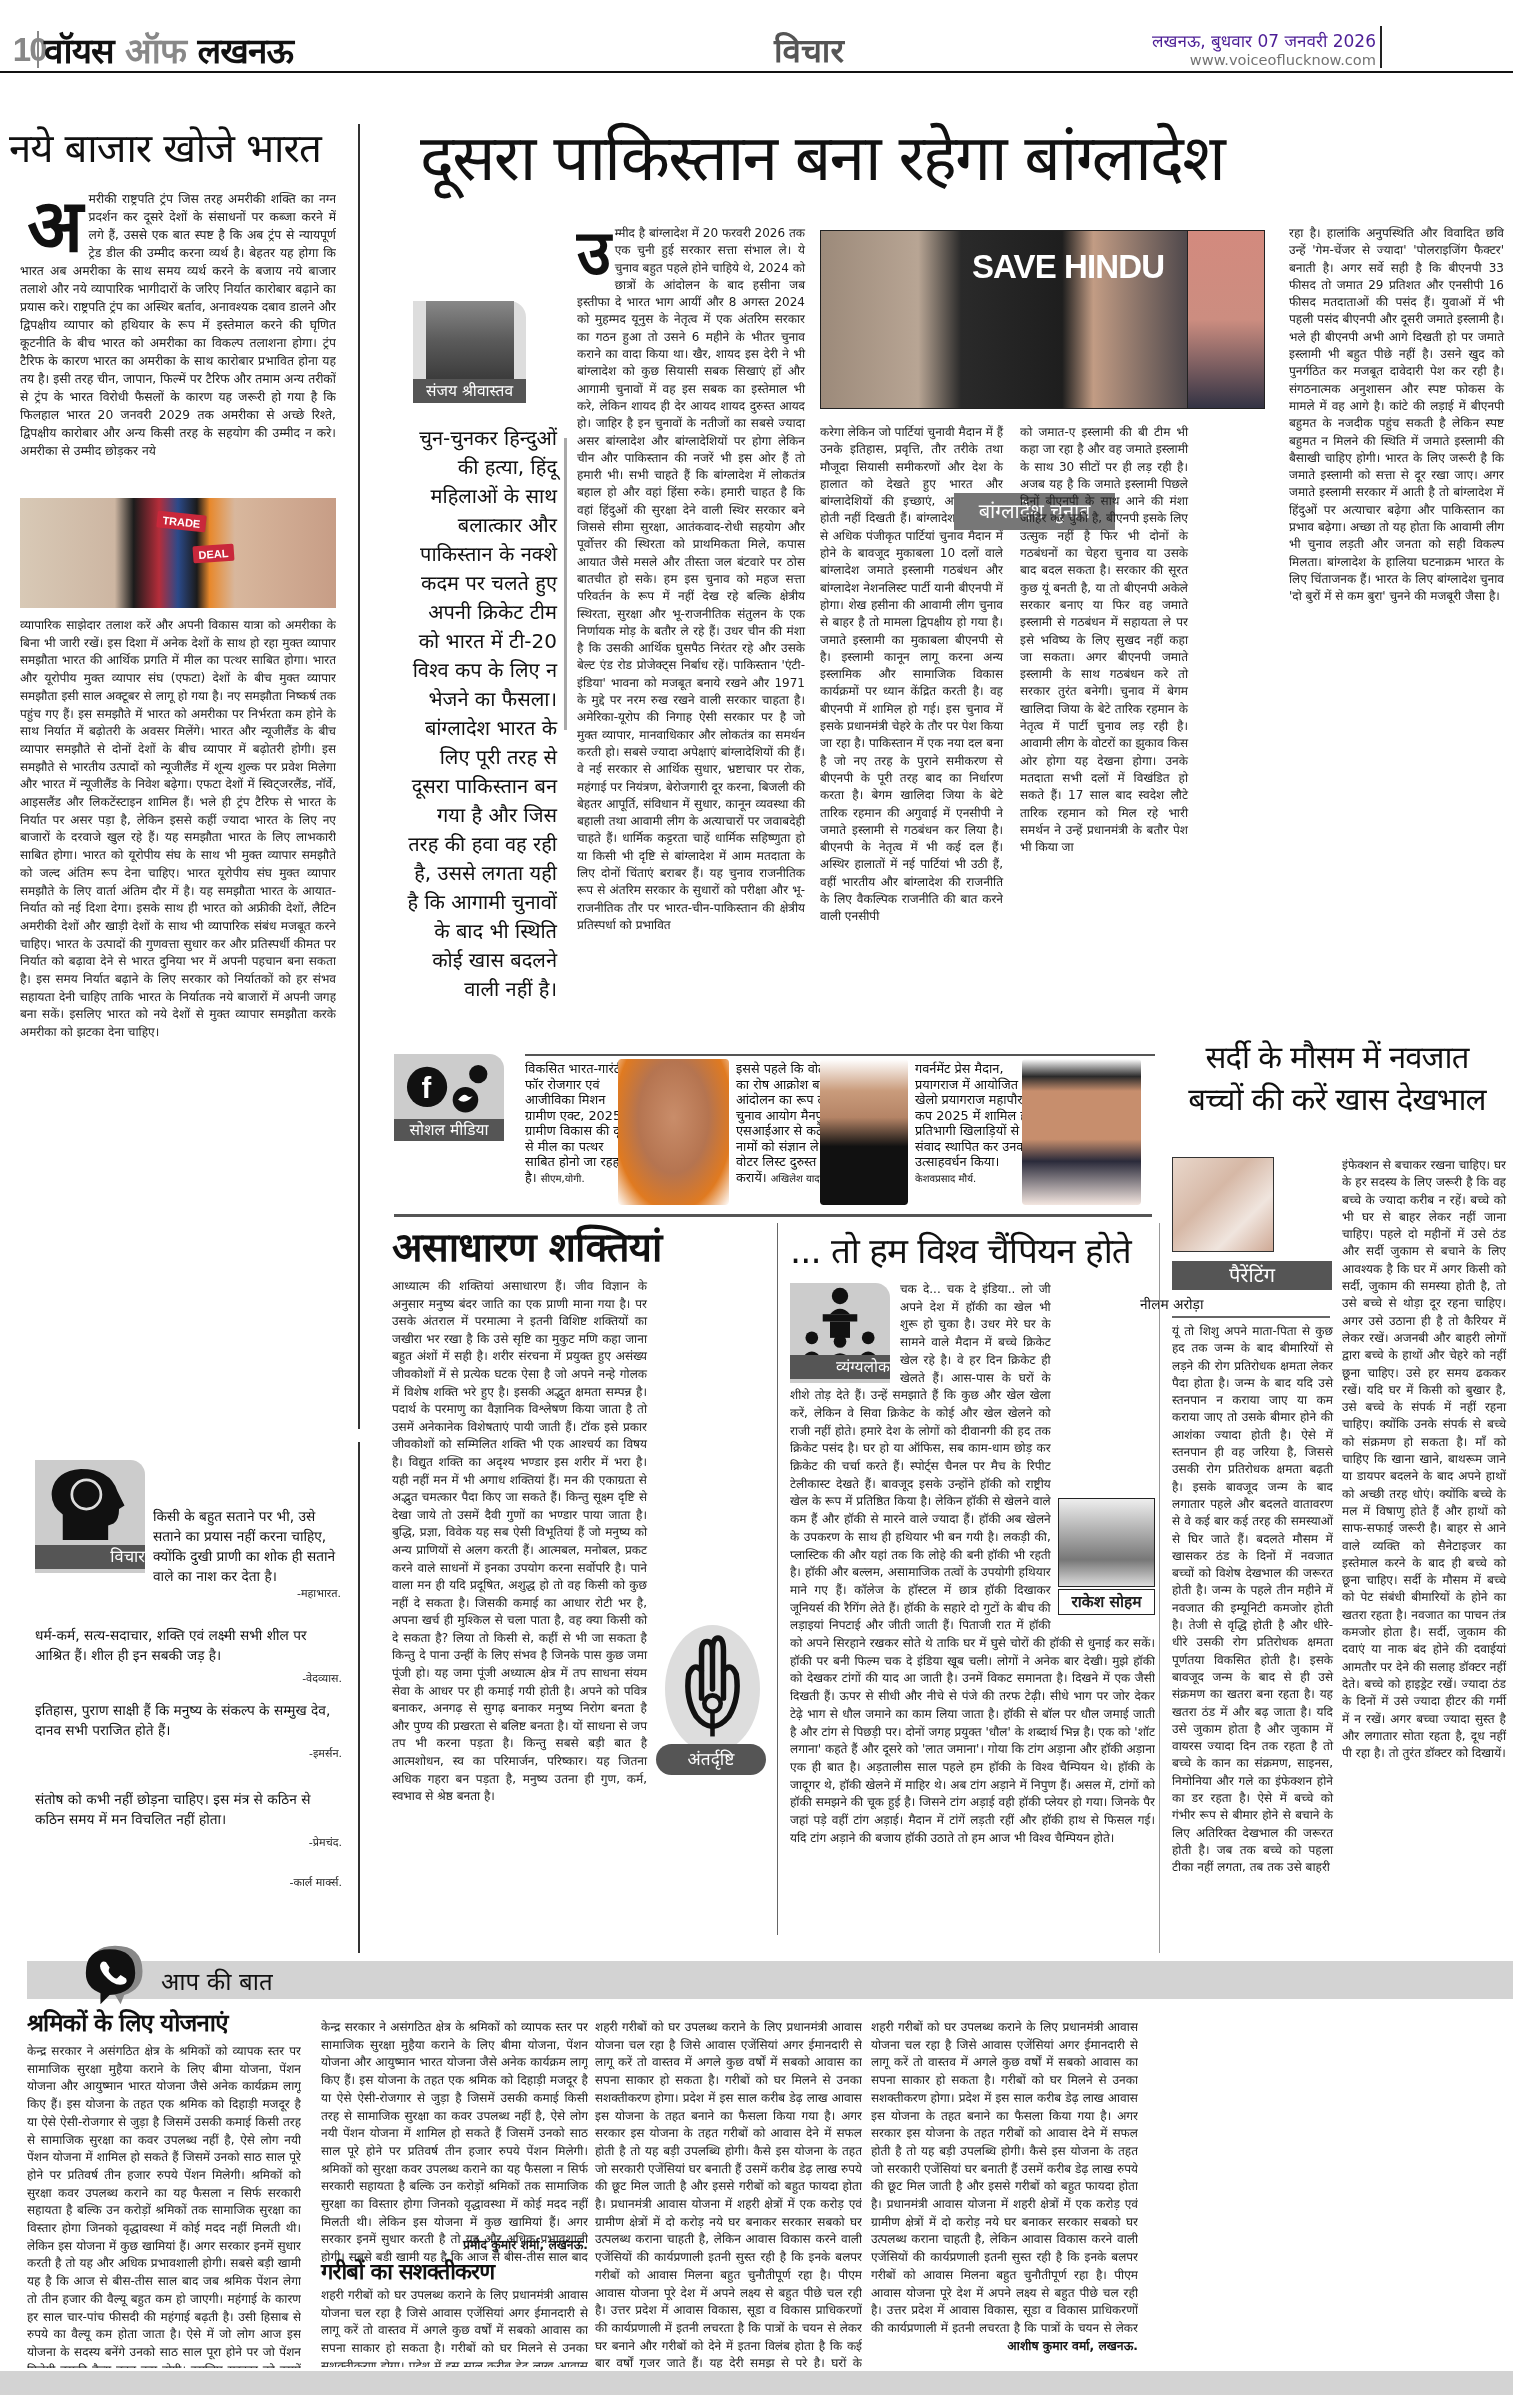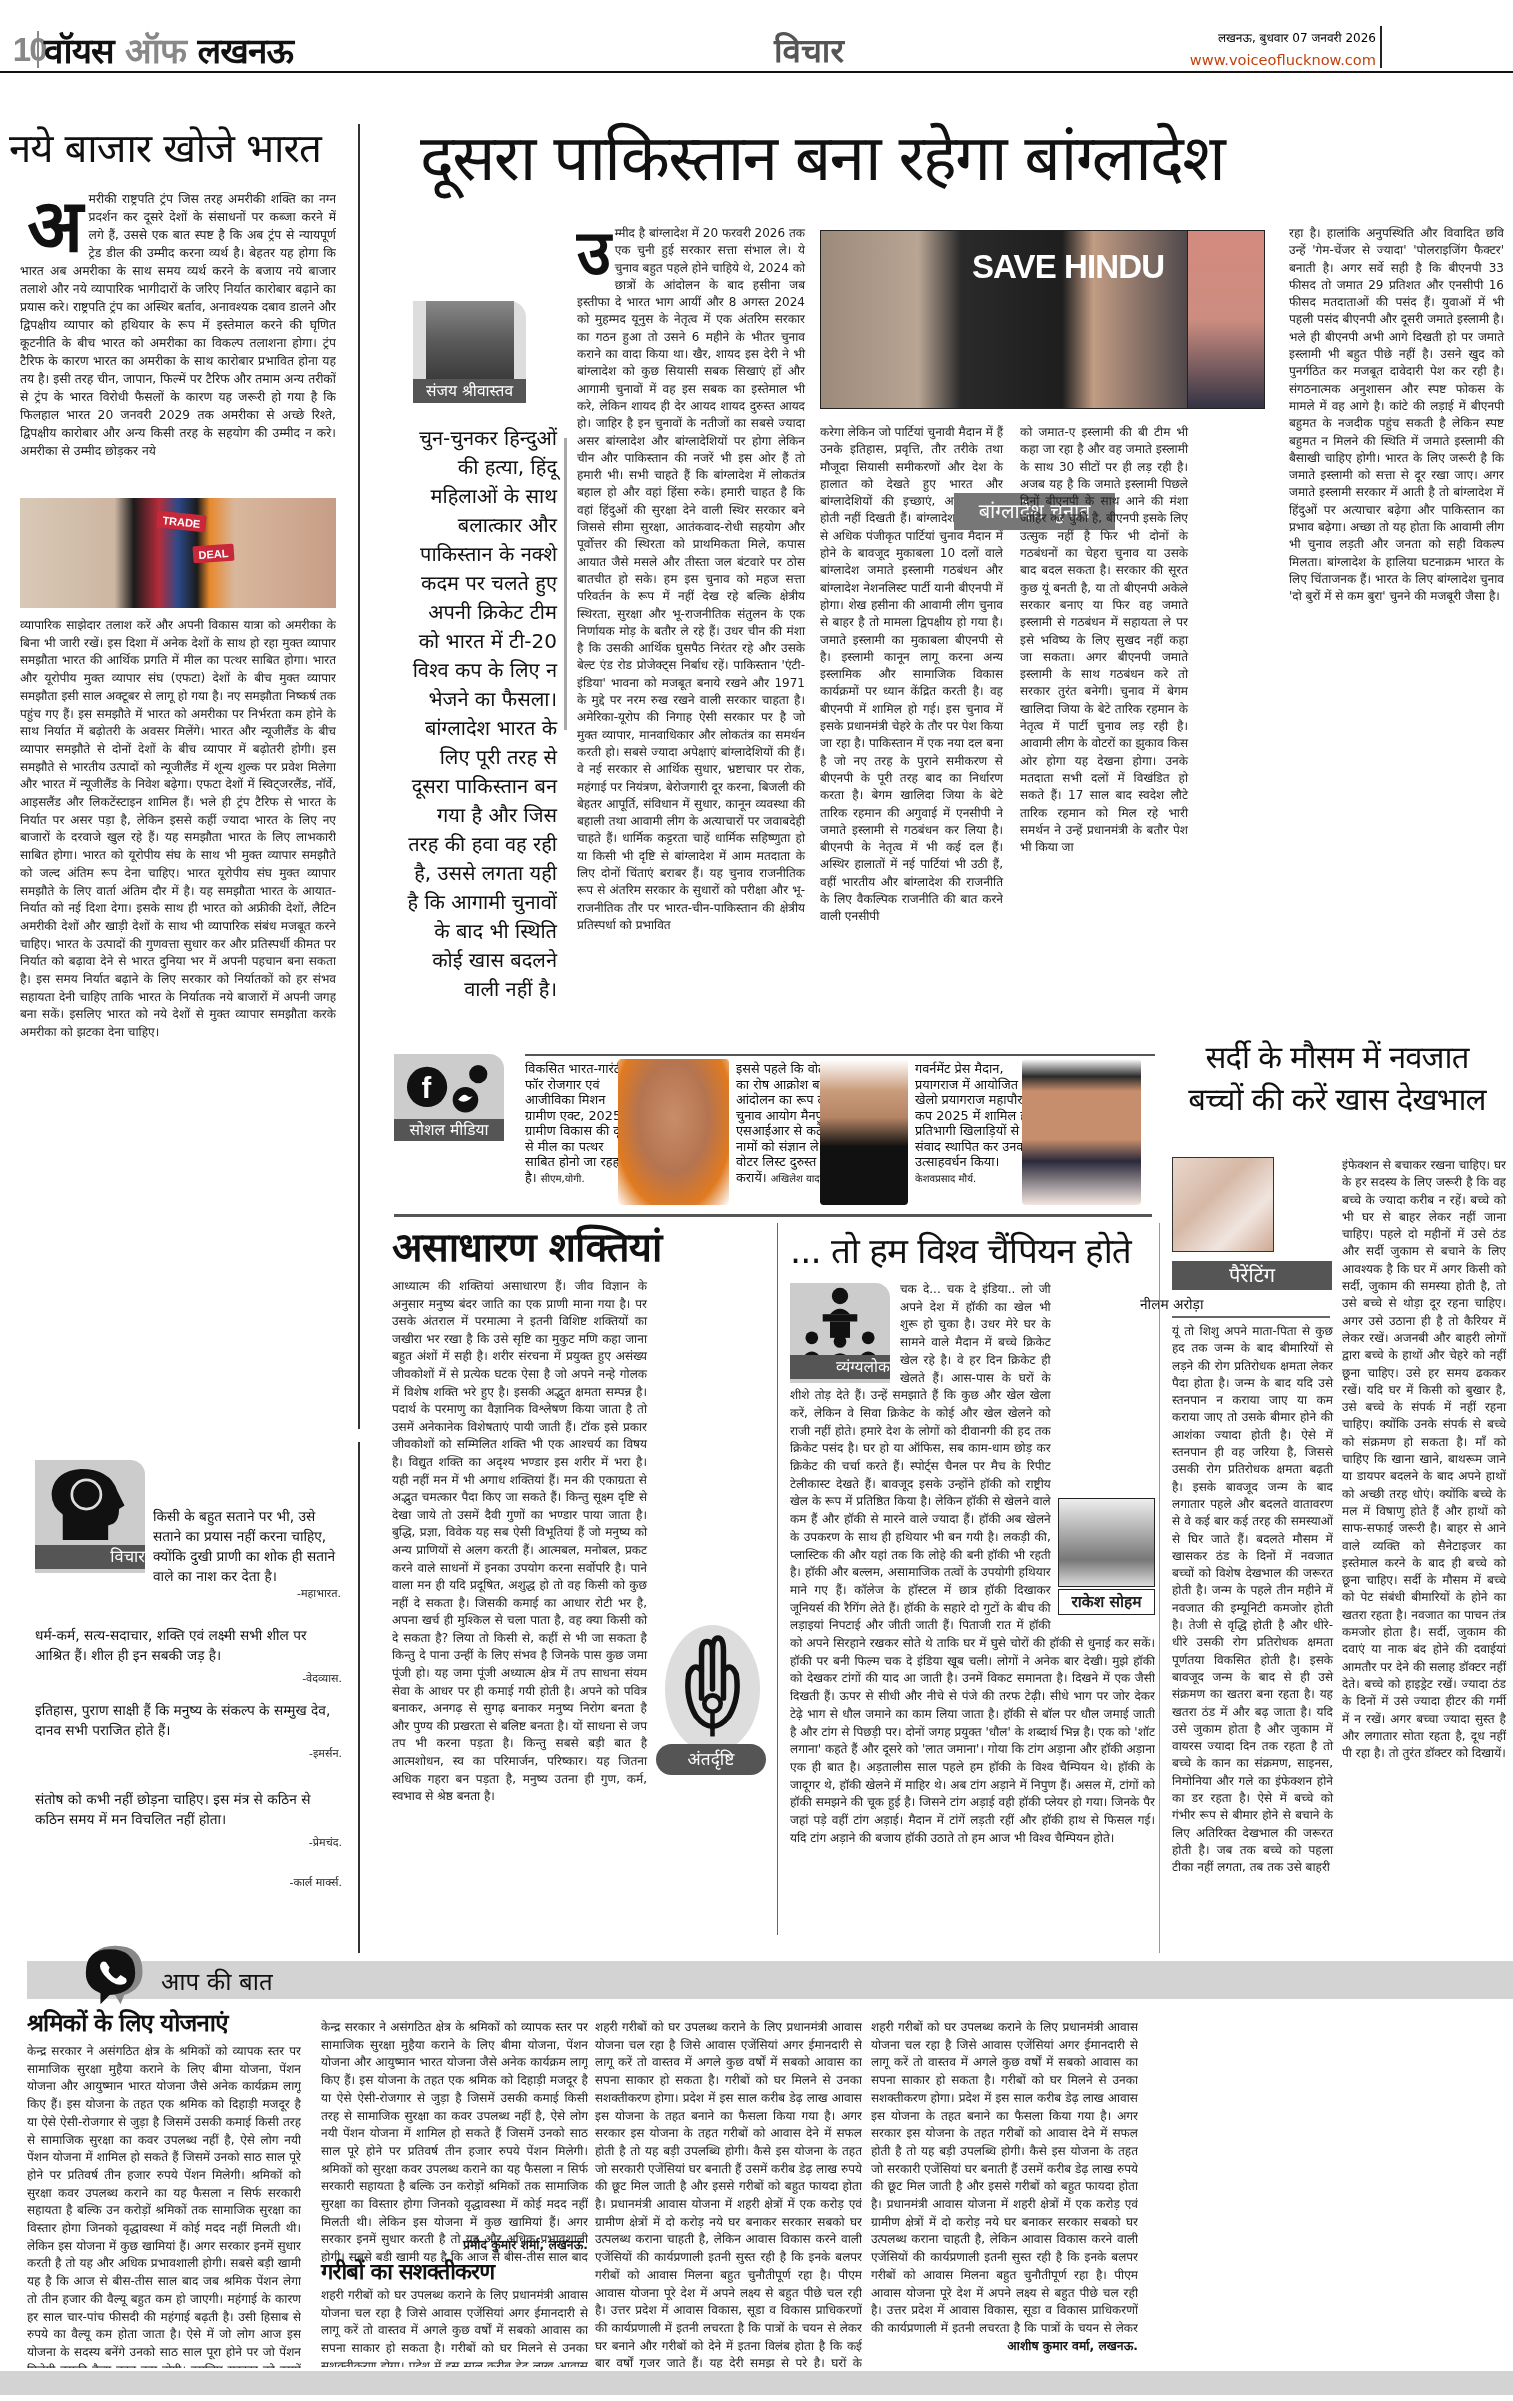--- a/index.html
+++ b/index.html
@@ -9,22 +9,22 @@
 .body-text{font-size:12px;line-height:17.3px;text-align:justify;color:#222;overflow:hidden}
 .vrule{position:absolute;width:1.8px;background:#333}
 .hrule{position:absolute;height:2.7px;background:#555}
 
 #masthead{left:0;top:0;width:1513px;height:73px;border-bottom:2.7px solid #111}
 .page-no{position:absolute;left:12.8px;top:31px;font:bold 33px "Liberation Sans",sans-serif;color:#888;letter-spacing:-1.8px}
 .page-no-sep{position:absolute;left:37px;top:31px;width:1.8px;height:37px;background:#888}
 .brand{position:absolute;left:44px;top:25.6px;font:bold 35px "DejaVu Sans",sans-serif;letter-spacing:-0.9px}
 .brand .b1{color:#111}.brand .b2{color:#888}.brand .b3{color:#111}
 .section-title{position:absolute;left:774px;top:27px;font:bold 33px "DejaVu Sans",sans-serif;color:#555}
-.dateline{position:absolute;right:137px;top:29px;font-size:12px;color:#000000;text-align:right}
-.website{position:absolute;right:137px;top:51px;font-size:14.6px;color:#c2410c;text-align:center}
+.dateline{position:absolute;right:137px;top:29px;font-size:17px;color:#4c1d95;text-align:right}
+.website{position:absolute;right:137px;top:51px;font-size:14.6px;color:#737373;text-align:center}
 .top-bar{position:absolute;right:131px;top:25.6px;width:1.8px;height:42px;background:#222}
 
 .edit-title{left:9px;top:124px;font-size:40px;line-height:49px;color:#111;font-weight:300;letter-spacing:-0.9px}
 .dropcap{font-size:73px;line-height:64px;float:left;margin:3.7px 5.5px 0 7.3px;font-weight:bold;color:#111}
 .photo{background:#555;overflow:hidden;position:absolute}
 .trade-img{left:20px;top:498px;width:316px;height:110px;background:linear-gradient(90deg,#d8c9b6 0%,#cdb6a2 30%,#1b1b1b 36%,#b52d3a 44%,#2b4a8a 50%,#1b1b1b 56%,#e8882b 60%,#d8b79d 68%,#c79d86 100%)}
 .tag-box{position:absolute;background:#c9283b;color:#fff;font:bold 11px "Liberation Sans",sans-serif;padding:2.7px 5.5px;border-radius:1.8px}
 
 .main-headline{left:420px;top:120px;font-size:64px;line-height:77px;font-weight:normal;color:#111;letter-spacing:-1.8px}
 .author-box{left:413px;top:301px;width:113px;height:102px;background:#ddd;border-radius:0 16.4px 0 0}

